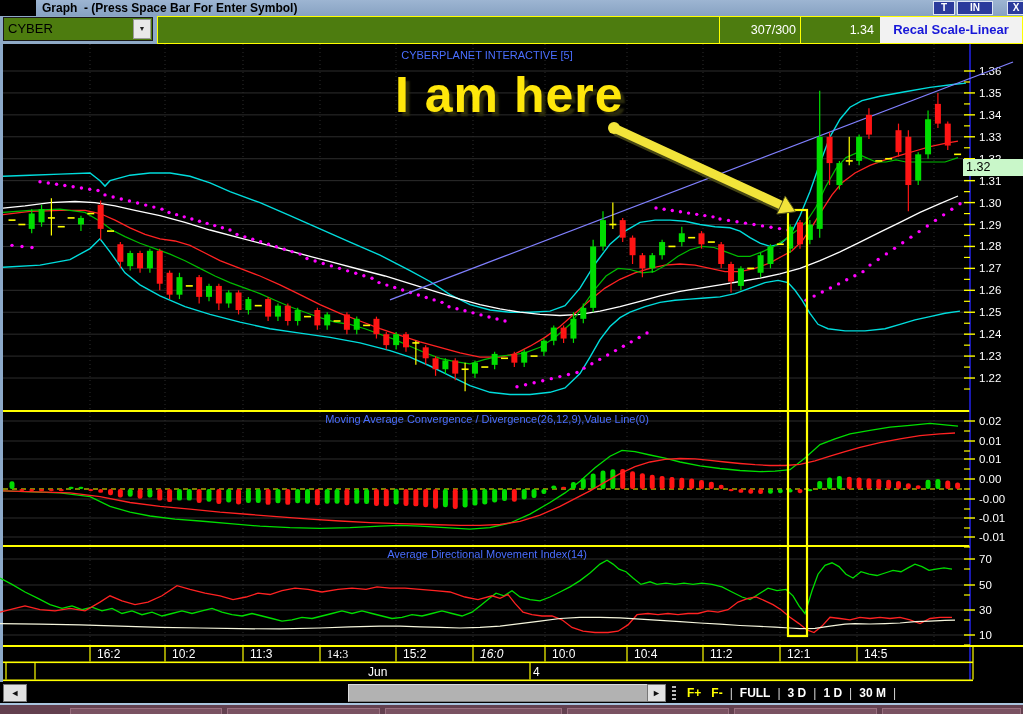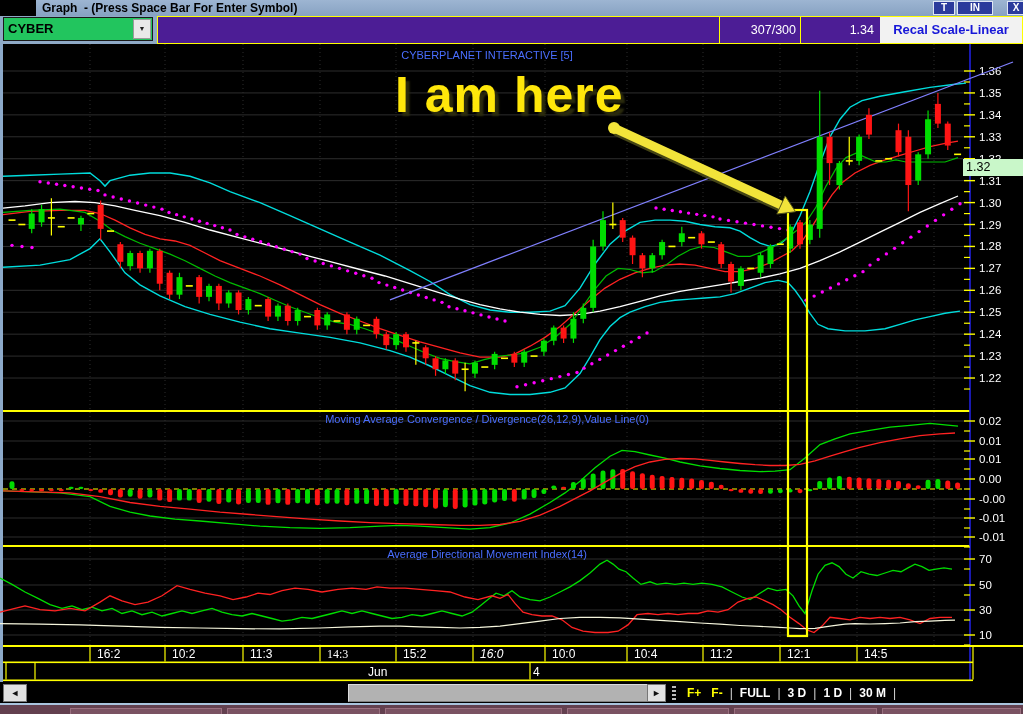--- a/index.html
+++ b/index.html
@@ -6,25 +6,25 @@
   body{width:1023px;height:714px;position:relative;overflow:hidden;
        font-family:"Liberation Sans",sans-serif;-webkit-font-smoothing:none;}
   .abs{position:absolute;}
   
   .titlebar{left:0;top:0;width:1023px;height:16px;background:linear-gradient(#9db5d2,#87a2c2);z-index:20;margin-left:36px;}
   .title-text{left:6px;top:0;line-height:16px;font-size:12px;font-weight:bold;color:#000;white-space:pre;}
   .cap-btn{top:1px;height:14px;background:#2b3b9c;border:1px solid #dfe6f5;color:#fff;
            font-size:10px;font-weight:bold;text-align:center;line-height:12px;box-sizing:border-box;z-index:21;}
   
   .toolbar{left:0;top:16px;width:1023px;height:28px;background:#8ea9c6;z-index:20;}
-  .combo{left:3px;top:1px;width:150px;height:24px;background:#22c55e;border:1px solid #1a1a1a;box-sizing:border-box;font-weight:bold;}
+  .combo{left:3px;top:1px;width:150px;height:24px;background:#4d7c0f;border:1px solid #1a1a1a;box-sizing:border-box;}
   .combo-text{left:4px;top:3px;font-size:13px;color:#000;}
   .combo-btn{right:1px;top:1px;width:18px;height:20px;background:#e9e9e9;border:1px solid #9a9a9a;
              box-sizing:border-box;text-align:center;line-height:18px;font-size:7px;color:#222;}
-  .blackbar{left:157px;top:0px;width:866px;height:28px;background:#4c1d95;border:1px solid #ffff00;box-sizing:border-box;}
+  .blackbar{left:157px;top:0px;width:866px;height:28px;background:#4d7c0f;border:1px solid #ffff00;box-sizing:border-box;}
   .bb-div{top:0;width:1px;height:26px;background:#ffff00;}
   .bb-cell{top:0;height:26px;line-height:26px;font-size:12.5px;color:#fff;text-align:right;}
   .recal{left:722px;top:0;width:142px;height:26px;background:#f2f2f2;color:#1717d8;font-weight:bold;
          font-size:13px;text-align:center;line-height:26px;}
   
   .panel-title{left:250px;width:474px;text-align:center;font-size:11px;color:#4a6eff;z-index:6;}
   .iamhere{left:348px;top:66px;font-size:50px;font-weight:bold;color:#ffe70a;letter-spacing:1px;
            text-shadow:4px 4px 2px rgba(45,45,14,0.95);z-index:7;white-space:nowrap;margin-left:47px;}
   .price-badge{left:963px;top:159px;width:60px;height:17px;background:#c9f7c9;color:#000;
                font-size:12.5px;line-height:17px;padding-left:3px;box-sizing:border-box;z-index:6;}

